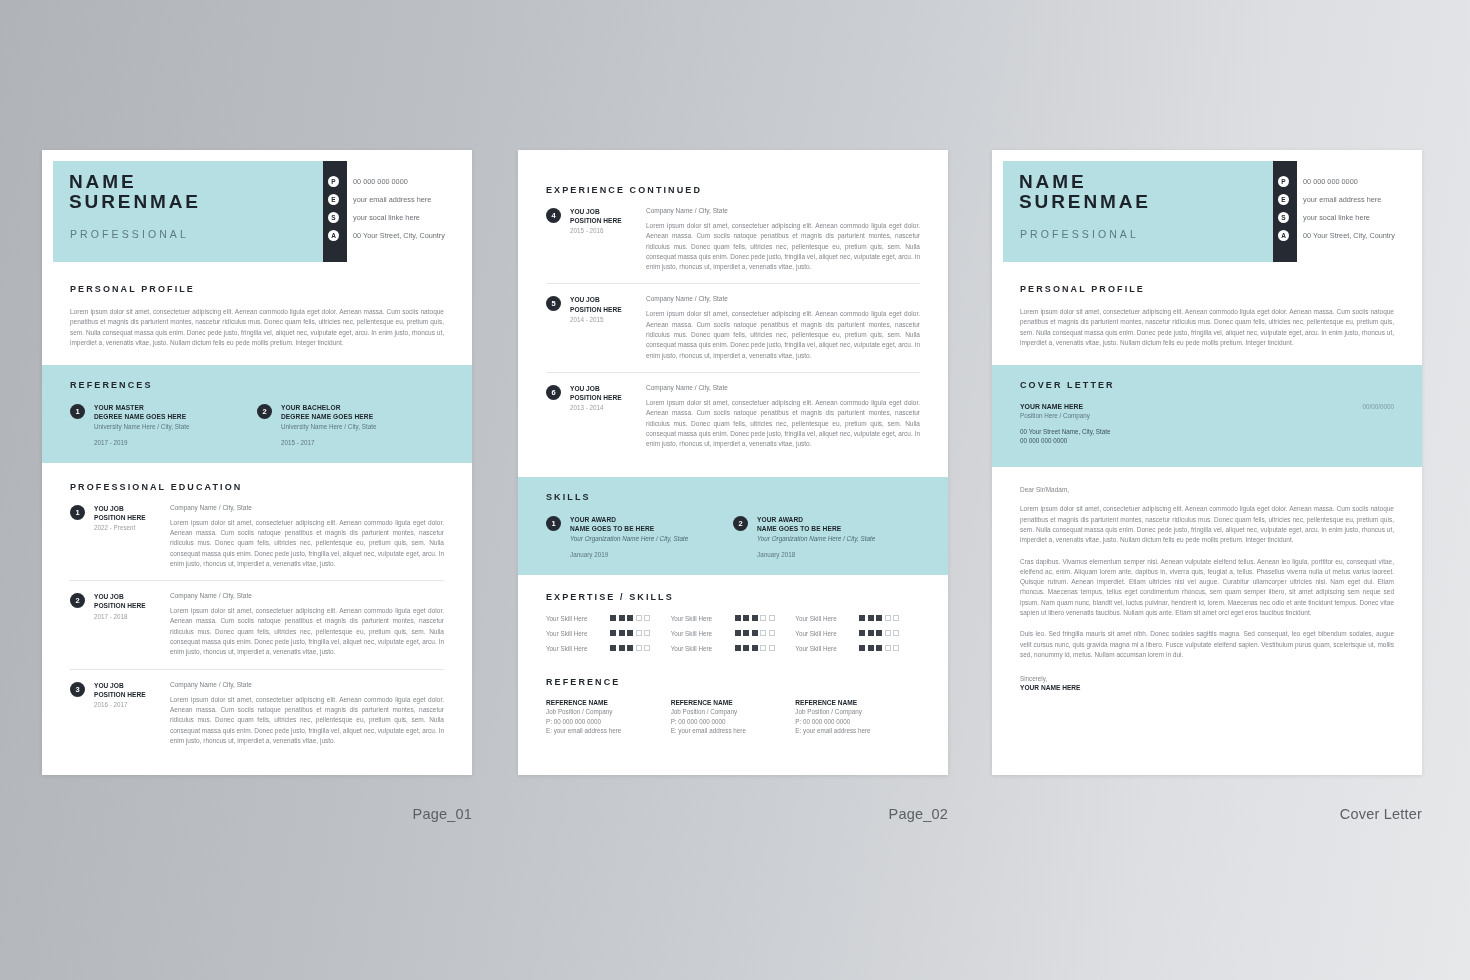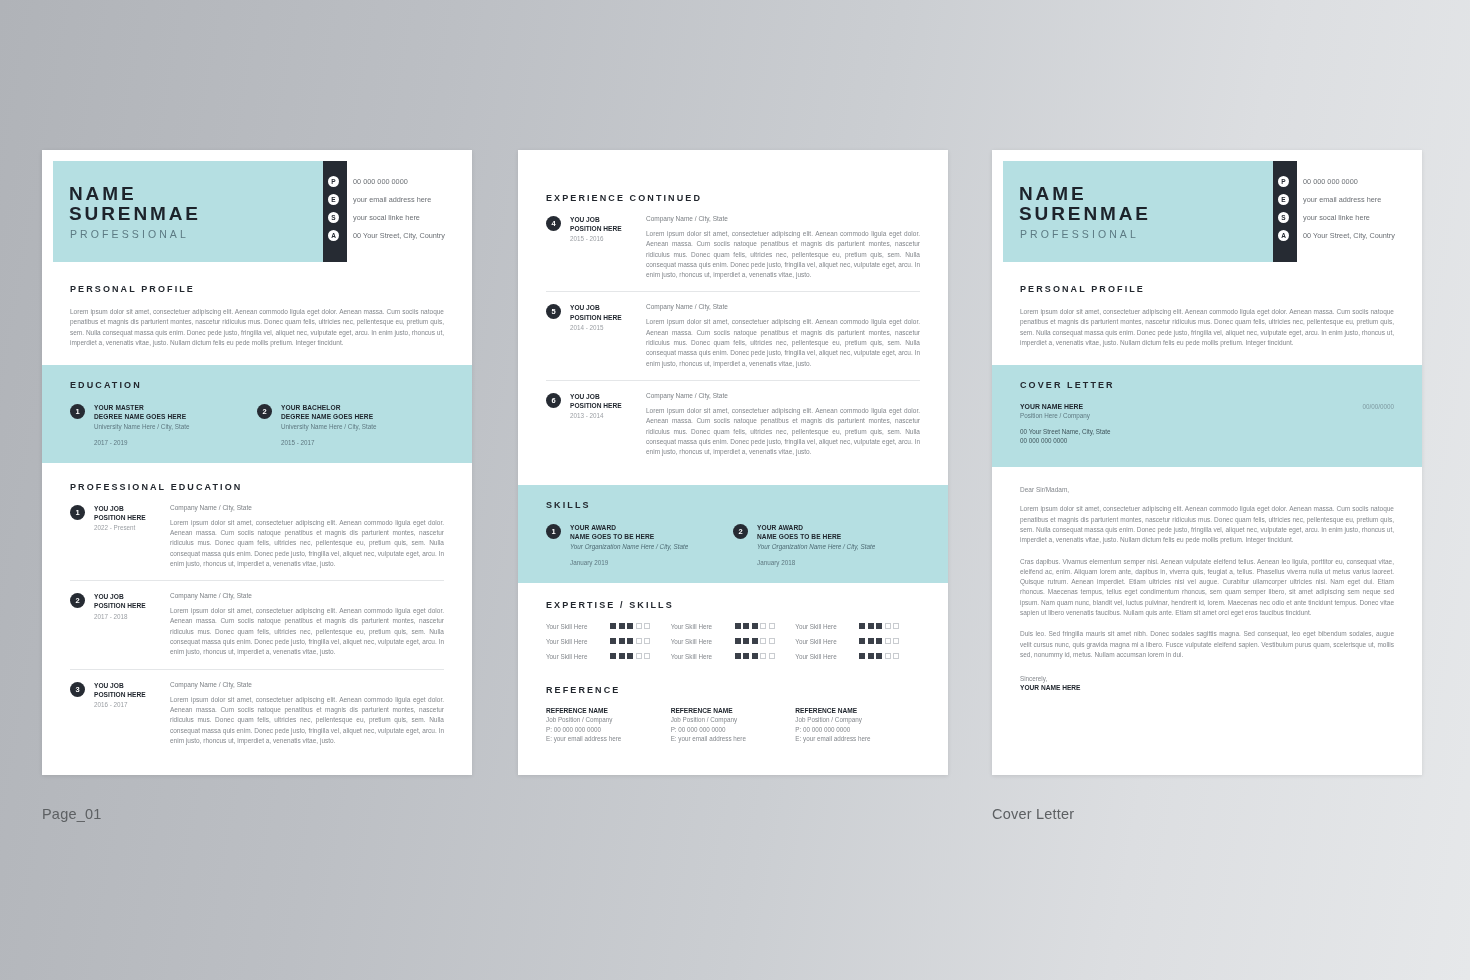--- a/index.html
+++ b/index.html
@@ -10,32 +10,32 @@
     overflow:hidden;
   }
   .stage{position:relative;width:1470px;height:980px;}
 
   .page{position:absolute;background:#ffffff;box-shadow:0 1px 4px rgba(0,0,0,.10);}
   #page1{left:42px;top:150px;width:430px;height:625px;}
   #page2{left:518px;top:150px;width:430px;height:625px;}
   #page3{left:992px;top:150px;width:430px;height:625px;}
 
   .page-label{
-    position:absolute;top:806px;width:430px;text-align:left;
+    position:absolute;top:806px;width:430px;text-align:right;
     font-size:14.5px;color:#5d6063;letter-spacing:.2px;
   }
   #label1{left:42px;} #label2{left:518px;} #label3{left:992px;}
 
   
   .hdr{position:relative;height:112px;}
   .hdr-teal{
     position:absolute;left:11px;top:11px;width:271px;height:101px;
     background:#b5dfe2;
   }
-  .hdr-name{position:absolute;left:27px;top:34px;}
+  .hdr-name{position:absolute;left:27px;top:22px;}
   .hdr-name .l1,.hdr-name .l2{
     font-size:19px;font-weight:700;color:#1d232b;letter-spacing:2.9px;line-height:20px;
   }
   .hdr-role{
     position:absolute;left:28px;top:78px;font-size:10.5px;color:#5c7a83;
     letter-spacing:3.1px;font-weight:400;
   }
   .hdr-dark{
     position:absolute;left:281px;top:11px;width:24px;height:101px;background:#262b33;
   }
@@ -156,21 +156,21 @@
         </div>
       </div>
     </div>
 
     <div class="profile">
       <div class="sec-title">PERSONAL PROFILE</div>
       <div class="body-txt">Lorem ipsum dolor sit amet, consectetuer adipiscing elit. Aenean commodo ligula eget dolor. Aenean massa. Cum sociis natoque penatibus et magnis dis parturient montes, nascetur ridiculus mus. Donec quam felis, ultricies nec, pellentesque eu, pretium quis, sem. Nulla consequat massa quis enim. Donec pede justo, fringilla vel, aliquet nec, vulputate eget, arcu. In enim justo, rhoncus ut, imperdiet a, venenatis vitae, justo. Nullam dictum felis eu pede mollis pretium. Integer tincidunt.</div>
     </div>
 
     <div class="band">
-      <div class="sec-title">EDUCATION</div>
+      <div class="sec-title">REFERENCES</div>
       <div class="edu-grid">
         <div class="edu-col">
           <div class="numdot">1</div>
           <div class="edu-body">
             <div class="edu-t1">YOUR MASTER</div>
             <div class="edu-t2">DEGREE NAME GOES HERE</div>
             <div class="edu-sub">University Name Here / City, State</div>
             <div class="edu-date">2017 - 2019</div>
           </div>
         </div>
@@ -230,21 +230,21 @@
             <div class="exp-company">Company Name / City, State</div>
             <div class="body-txt">Lorem ipsum dolor sit amet, consectetuer adipiscing elit. Aenean commodo ligula eget dolor. Aenean massa. Cum sociis natoque penatibus et magnis dis parturient montes, nascetur ridiculus mus. Donec quam felis, ultricies nec, pellentesque eu, pretium quis, sem. Nulla consequat massa quis enim. Donec pede justo, fringilla vel, aliquet nec, vulputate eget, arcu. In enim justo, rhoncus ut, imperdiet a, venenatis vitae, justo.</div>
           </div>
         </div>
       </div>
     </div>
   </div>
 
   <div class="page" id="page2">
 
-    <div class="exp-sec" style="padding-top:35px;margin-top:8px;">
+    <div class="exp-sec" style="padding-top:35px;">
       <div class="sec-title">EXPERIENCE CONTINUED</div>
       <div class="exp-list">
         <div class="exp-item">
           <div class="exp-left">
             <div class="numdot">4</div>
             <div class="exp-titles">
               <div class="exp-t1">YOU JOB</div>
               <div class="exp-t2">POSITION HERE</div>
               <div class="exp-date">2015 - 2016</div>
             </div>
@@ -490,15 +490,16 @@
       <div class="body-txt">Cras dapibus. Vivamus elementum semper nisi. Aenean vulputate eleifend tellus. Aenean leo ligula, porttitor eu, consequat vitae, eleifend ac, enim. Aliquam lorem ante, dapibus in, viverra quis, feugiat a, tellus. Phasellus viverra nulla ut metus varius laoreet. Quisque rutrum. Aenean imperdiet. Etiam ultricies nisi vel augue. Curabitur ullamcorper ultricies nisi. Nam eget dui. Etiam rhoncus. Maecenas tempus, tellus eget condimentum rhoncus, sem quam semper libero, sit amet adipiscing sem neque sed ipsum. Nam quam nunc, blandit vel, luctus pulvinar, hendrerit id, lorem. Maecenas nec odio et ante tincidunt tempus. Donec vitae sapien ut libero venenatis faucibus. Nullam quis ante. Etiam sit amet orci eget eros faucibus tincidunt.</div>
       <div class="body-txt">Duis leo. Sed fringilla mauris sit amet nibh. Donec sodales sagittis magna. Sed consequat, leo eget bibendum sodales, augue velit cursus nunc, quis gravida magna mi a libero. Fusce vulputate eleifend sapien. Vestibulum purus quam, scelerisque ut, mollis sed, nonummy id, metus. Nullam accumsan lorem in dui.</div>
       <div class="cl-sign">
         <div class="s1">Sincerely,</div>
         <div class="s2">YOUR NAME HERE</div>
       </div>
     </div>
   </div>
 
   <div class="page-label" id="label1">Page_01</div>
+  <div class="page-label" id="label2">Page_02</div>
   <div class="page-label" id="label3">Cover Letter</div>
 
 </div>
 
 </body></html>

